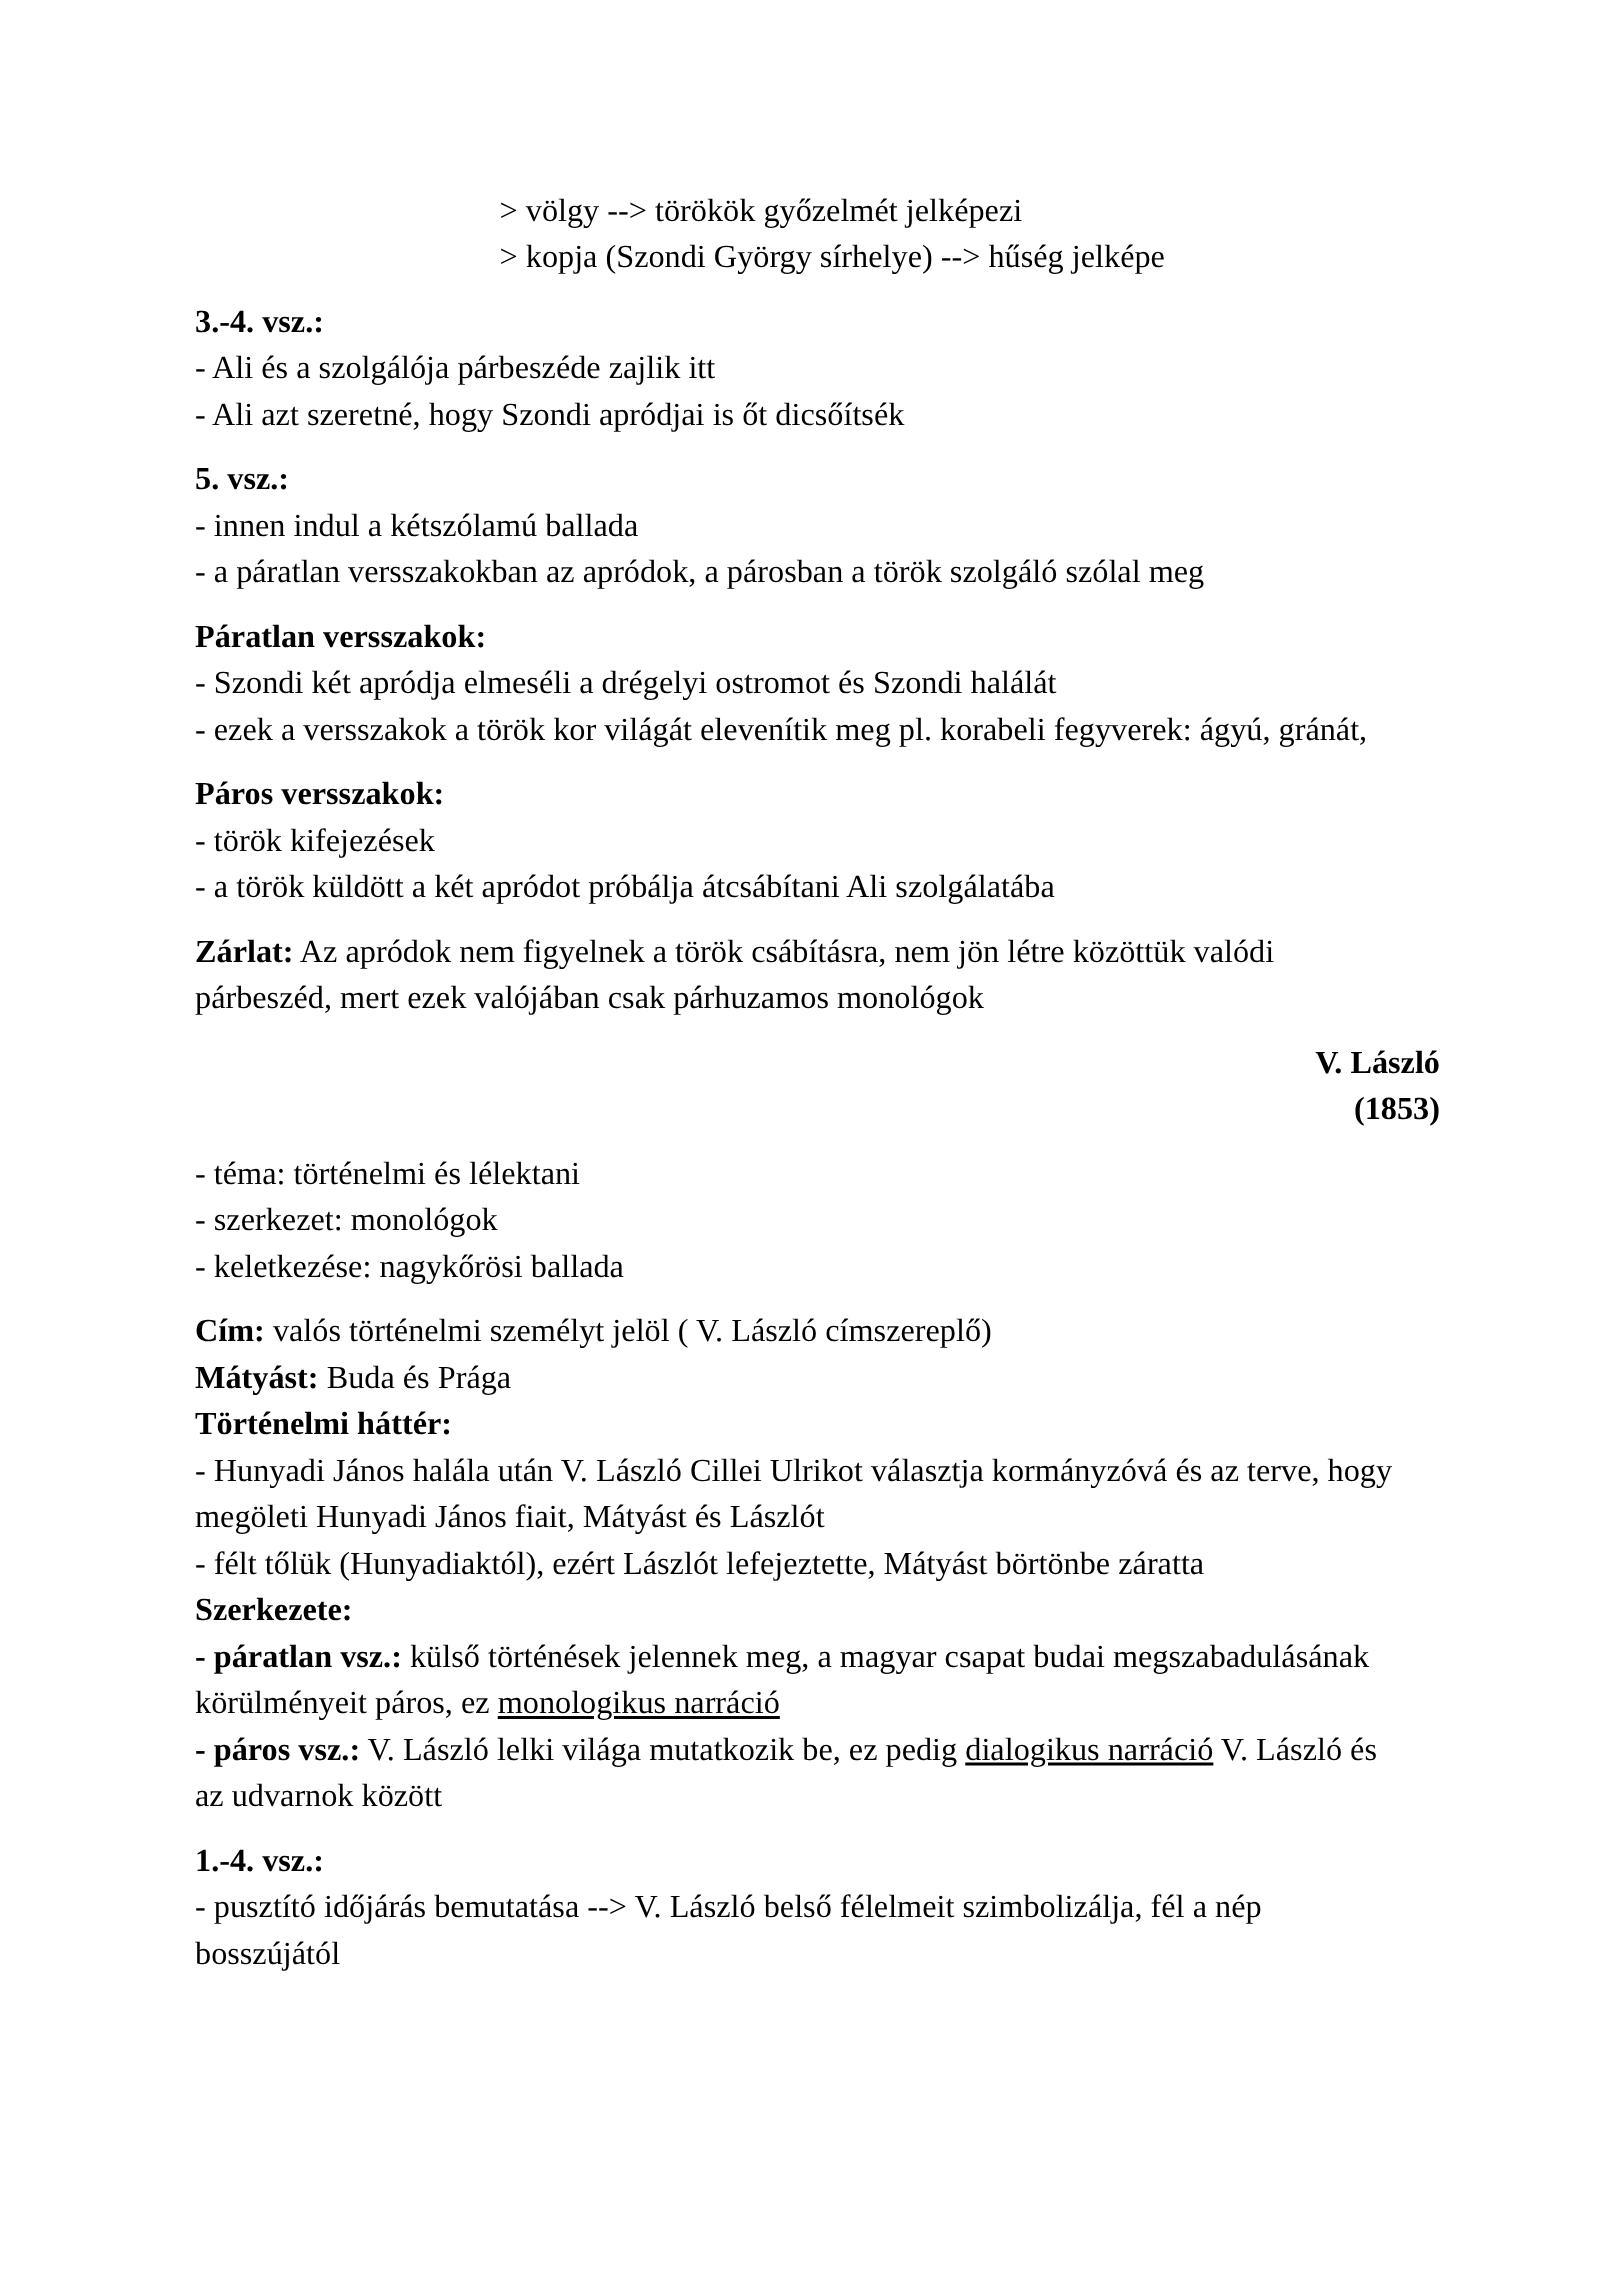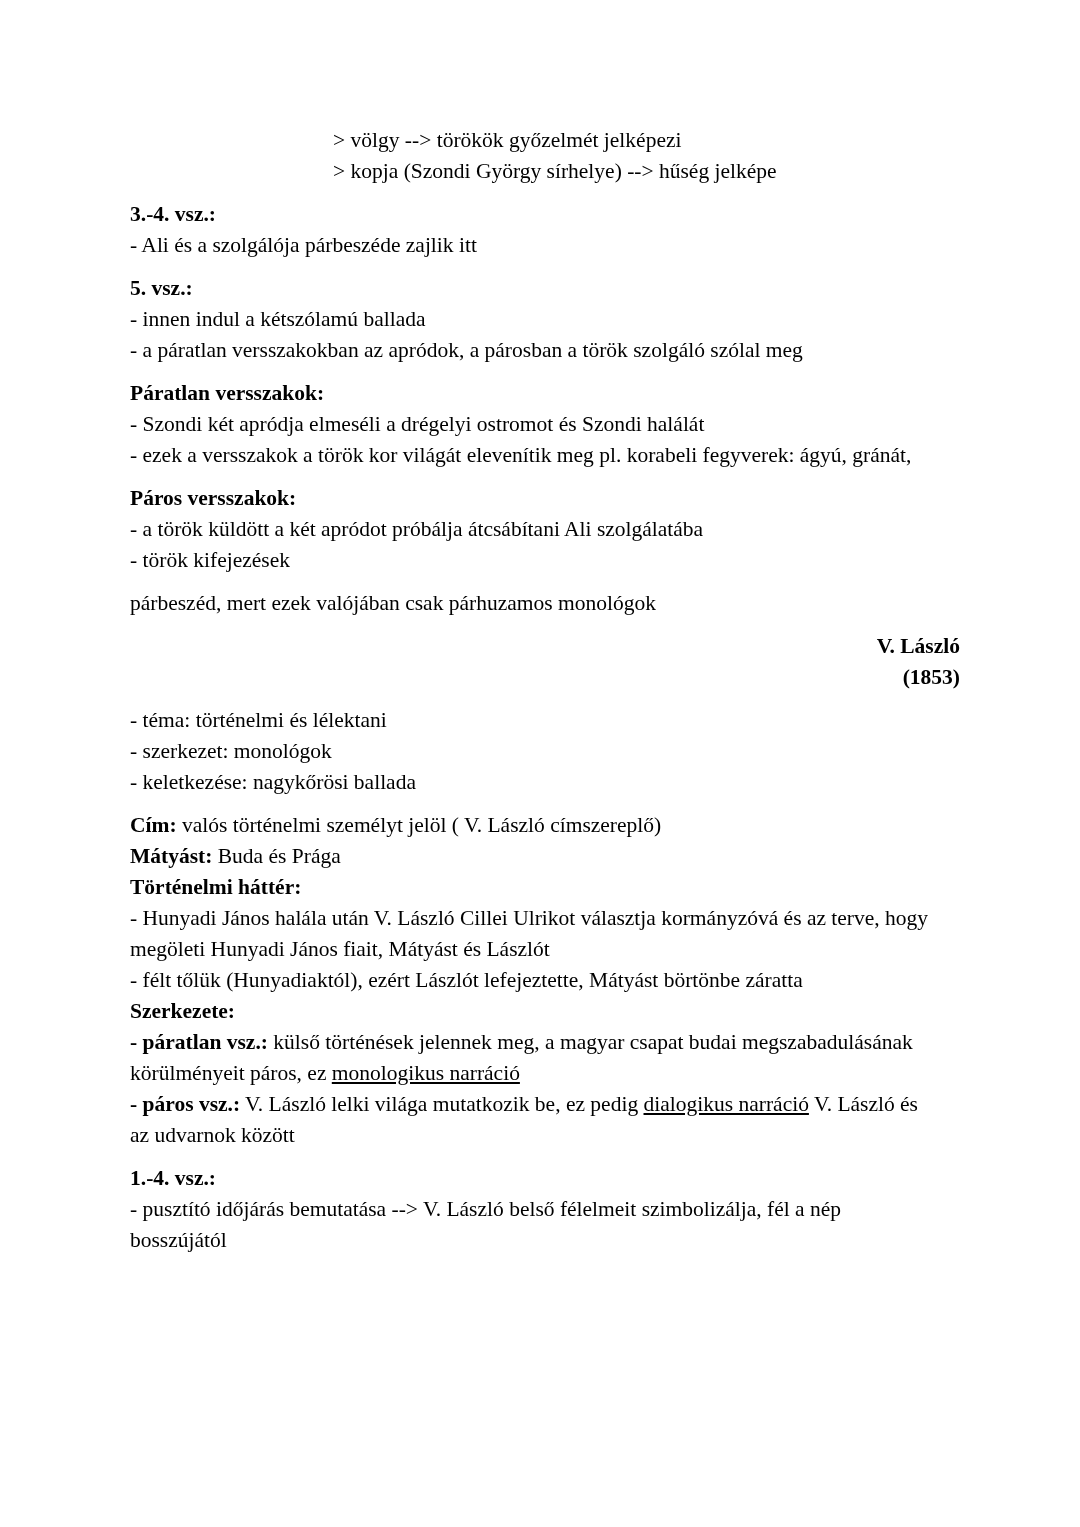--- a/index.html
+++ b/index.html
@@ -47,37 +47,39 @@
 
 <div class="page">
   <div id="doc-body">
       <div class="block align-indent">
         <p class="line"><span class="">&gt; völgy --&gt; törökök győzelmét jelképezi</span></p>
         <p class="line"><span class="">&gt; kopja (Szondi György sírhelye) --&gt; hűség jelképe</span></p>
       </div>
       <div class="block align-left">
         <p class="line"><span class="b ">3.-4. vsz.:</span></p>
         <p class="line"><span class="">- Ali és a szolgálója párbeszéde zajlik itt</span></p>
+        <p class="line"><span class="">- Ali azt szeretné, hogy Szondi apródjai is őt dicsőítsék</span></p>
       </div>
       <div class="block align-left">
         <p class="line"><span class="b ">5. vsz.:</span></p>
         <p class="line"><span class="">- innen indul a kétszólamú ballada</span></p>
         <p class="line"><span class="">- a páratlan versszakokban az apródok, a párosban a török szolgáló szólal meg</span></p>
       </div>
       <div class="block align-left">
         <p class="line"><span class="b ">Páratlan versszakok:</span></p>
         <p class="line"><span class="">- Szondi két apródja elmeséli a drégelyi ostromot és Szondi halálát</span></p>
         <p class="line"><span class="">- ezek a versszakok a török kor világát elevenítik meg pl. korabeli fegyverek: ágyú, gránát,</span></p>
       </div>
       <div class="block align-left">
         <p class="line"><span class="b ">Páros versszakok:</span></p>
+        <p class="line"><span class="">- török kifejezések</span></p>
         <p class="line"><span class="">- a török küldött a két apródot próbálja átcsábítani Ali szolgálatába</span></p>
-        <p class="line"><span class="">- török kifejezések</span></p>
       </div>
       <div class="block align-left">
+        <p class="line"><span class="b ">Zárlat:</span><span class=""> Az apródok nem figyelnek a török csábításra, nem jön létre közöttük valódi</span></p>
         <p class="line"><span class="">párbeszéd, mert ezek valójában csak párhuzamos monológok</span></p>
       </div>
       <div class="block align-center">
         <p class="line"><span class="b ">V. László</span></p>
         <p class="line"><span class="b ">(1853)</span></p>
       </div>
       <div class="block align-left">
         <p class="line"><span class="">- téma: történelmi és lélektani</span></p>
         <p class="line"><span class="">- szerkezet: monológok</span></p>
         <p class="line"><span class="">- keletkezése: nagykőrösi ballada</span></p>

